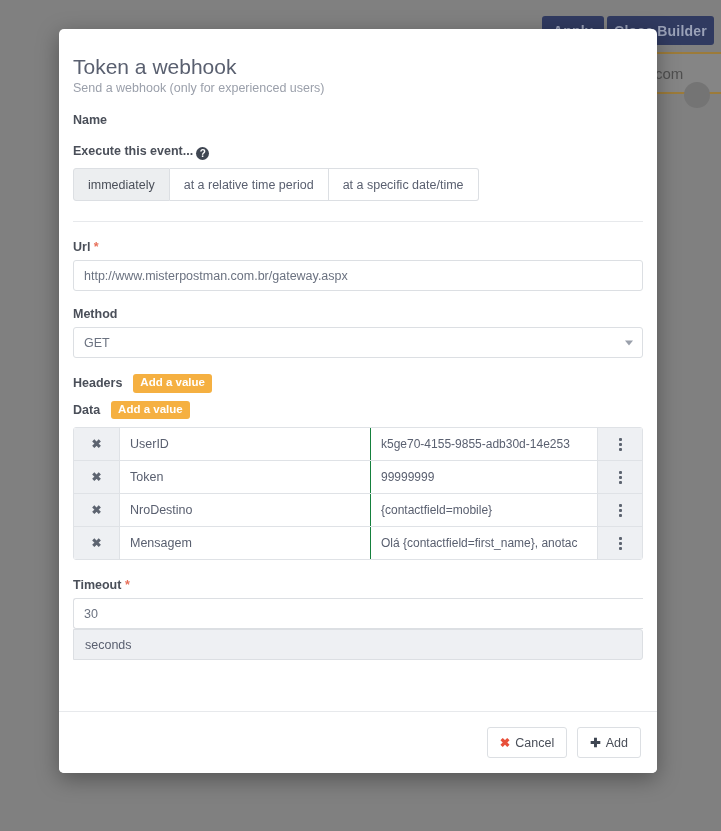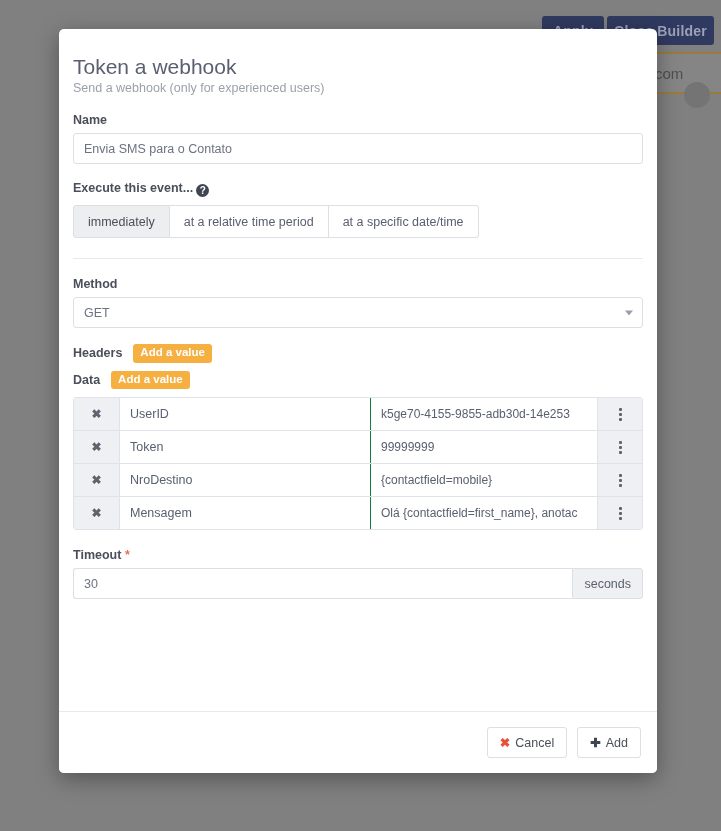--- a/index.html
+++ b/index.html
@@ -279,21 +279,21 @@
     gap: 2px;
   }
   .kebab i {
     width: 3px; height: 3px;
     background: #5d6470;
     display: block;
     border-radius: 1px;
   }
 
   
-  .input-group { display: flex; }
+  .input-group { display: flex; flex-direction: column; }
   .input-group .txt-input {
     border-radius: 3px 0 0 3px;
     border-right: none;
   }
   .input-addon {
     height: 31px;
     box-sizing: border-box;
     padding: 0 11px;
     display: flex;
     align-items: center;
@@ -352,40 +352,43 @@
 </div>
 
 <div id="modal">
   <div id="modal-body">
 
     <h1 id="modal-title">Token a webhook</h1>
     <div id="modal-subtitle">Send a webhook (only for experienced users)</div>
 
     <div class="field-group">
       <label class="field-label">Name</label>
-      <input class="txt-input" type="text" value="Envia SMS para o Contato" style="">
     </div>
 
     <div class="field-group">
       <span class="field-label" style="display:inline;">Execute this event...</span><span class="help-icon">?</span>
       <div id="exec-tabs">
         <div class="tab-btn active">
           <span>immediately</span>
         </div>
         <div class="tab-btn">
           <span>at a relative time period</span>
         </div>
         <div class="tab-btn">
           <span>at a specific date/time</span>
         </div>
       </div>
     </div>
 
     <div id="exec-divider"></div>
 
+    <div class="field-group">
+      <label class="field-label"><span>Url</span> <span class="req-star">*</span></label>
+      <input class="txt-input" type="text" value="http://www.misterpostman.com.br/gateway.aspx" style="">
+    </div>
 
     <div class="field-group">
       <label class="field-label">Method</label>
       <div class="select-wrap">
         <div class="select-box">
           <span>GET</span>
         </div>
         <span class="select-caret"></span>
       </div>
     </div>

